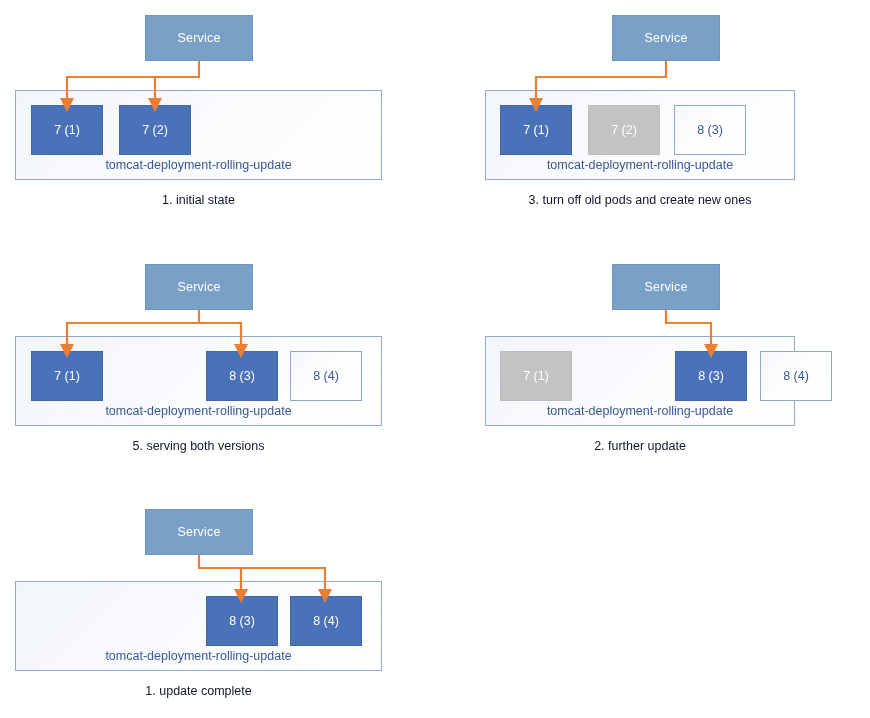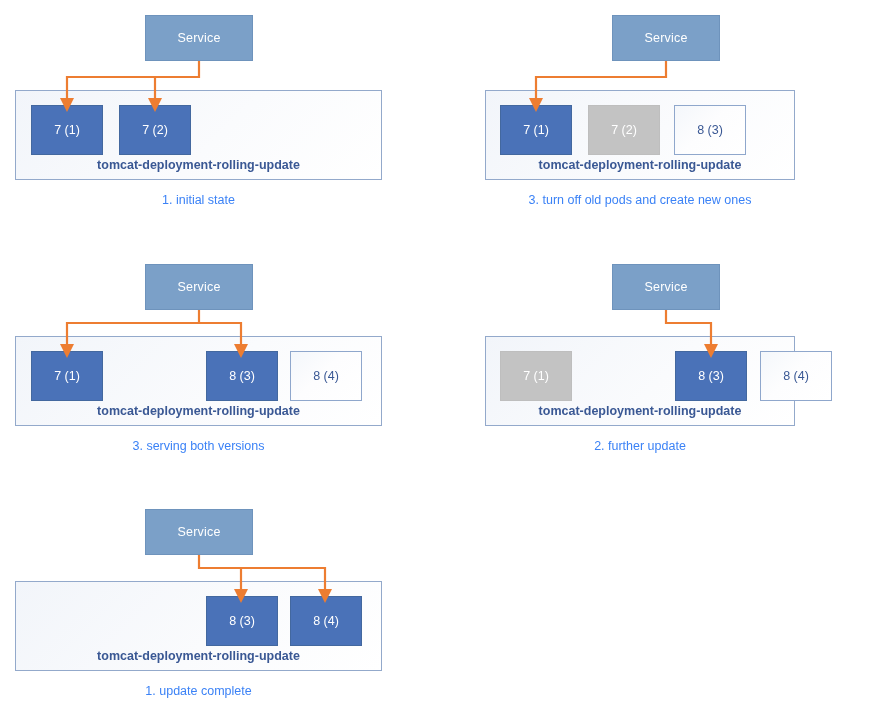--- a/index.html
+++ b/index.html
@@ -50,21 +50,20 @@
   }
   .deployment-label {
     position: absolute;
     left: 0;
     right: 0;
     bottom: 7px;
     text-align: center;
     color: #3A5894;
     font-size: 12.5px;
     white-space: nowrap;
-    font-weight: bold;
   }
   
   .pod {
     position: absolute;
     box-sizing: border-box;
     display: flex;
     align-items: center;
     justify-content: center;
     font-size: 12.5px;
     height: 50px;
@@ -82,21 +81,21 @@
   }
   .pod.pending {
     background: linear-gradient(135deg, #F4F7FB 0%, #FDFDFE 45%, #FFFFFF 100%);
     border: 1px solid #8FA7CC;
     color: #3A5894;
   }
   
   .caption {
     position: absolute;
     text-align: center;
-    color: #3b82f6;
+    color: #0f172a;
     font-size: 12.5px;
     white-space: nowrap;
   }
   .arrow-layer {
     position: absolute;
     left: 0;
     top: 0;
     width: 870px;
     height: 718px;
     pointer-events: none;
@@ -185,21 +184,21 @@
 
     <svg class="arrow-layer">
       <g stroke="#ED7D31" stroke-width="2.2" fill="none">
         <path d="M199,310 L199,323 L67,323 L67,346"></path>
         <path d="M199,323 L241,323 L241,346"></path>
       </g>
       <polygon points="67,358 60,344 74,344" fill="#ED7D31"></polygon>
       <polygon points="241,358 234,344 248,344" fill="#ED7D31"></polygon>
     </svg>
 
-    <div class="caption" style="left:15px; top:439px; width:367px;">3. serving both versions</div>
+    <div class="caption" style="left:15px; top:439px; width:367px;">5. serving both versions</div>
   </div>
 
   <div class="panel">
     <div class="service-box" style="left:612px; top:264px;">
       <span>Service</span>
     </div>
 
     <div class="deployment" style="left:485px; top:336px; width:310px; height:90px;">
       <div class="deployment-label">tomcat-deployment-rolling-update</div>
     </div>

